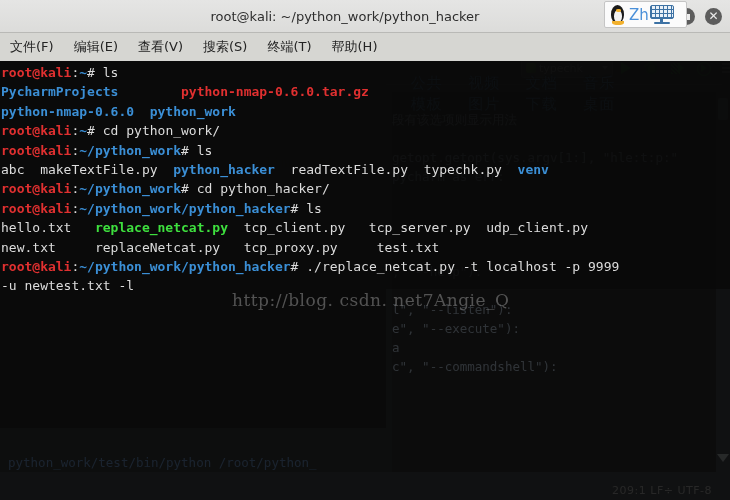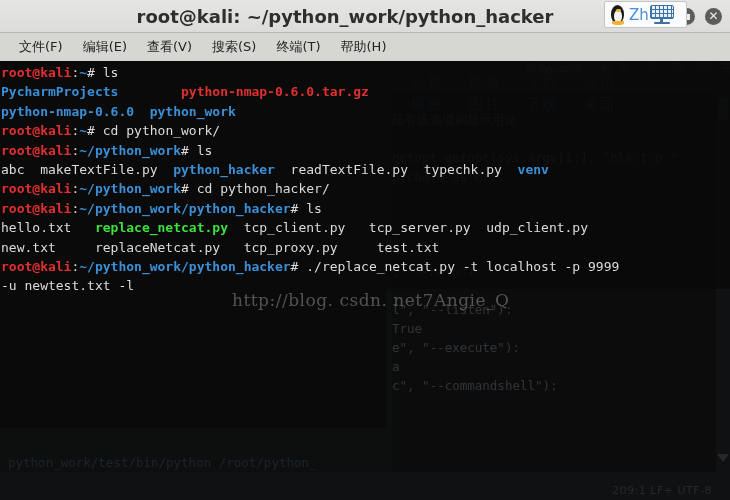--- a/index.html
+++ b/index.html
@@ -206,21 +206,21 @@
     pointer-events: none;
   }
   .titlebar {
     position: absolute; left: 0; top: 0; right: 0; height: 33px;
     background: linear-gradient(#e5e5e4, #dcdcda);
     border-bottom: 1px solid #b9b9b6;
     display: flex; align-items: center; justify-content: center;
     pointer-events: auto;
   }
   .title-text {
-    font-size: 18px; color: #2e2e2e; font-weight: 700;
+    font-size: 13px; color: #2e2e2e; font-weight: 400;
     font-family: "DejaVu Sans", "Liberation Sans", sans-serif;
     padding-right: 40px;
   }
   .win-btns {
     position: absolute; right: 8px; top: 0; height: 33px;
     display: flex; align-items: center; gap: 10px;
   }
   .wb {
     width: 17px; height: 17px; border-radius: 50%;
     background: #5c5c5c;
@@ -289,21 +289,21 @@
   }
   .kbd-base {
     position: absolute; left: 4px; top: 16.5px; width: 16px; height: 2px;
     background: #3d72a4; border-radius: 1px;
   }
 
   .menubar {
     position: absolute; left: 0; top: 33px; right: 0; height: 28px;
     background: #d6d6d2;
     display: flex; align-items: center;
-    padding-left: 16px; gap: 14px;
+    padding-left: 7px; gap: 14px;
     pointer-events: auto;
   }
   .menubar span {
     font-size: 13px; color: #242424;
     font-family: "DejaVu Sans", "Liberation Sans", sans-serif;
     padding: 2px 3px;
   }
 
   
   .term-body {
@@ -386,21 +386,21 @@
       <span>公共</span>
       <span>视频</span>
       <span>文档</span>
       <span>音乐</span>
       <span>模板</span>
       <span>图片</span>
       <span>下载</span>
       <span>桌面</span>
     </div>
 
-    <div class="code-area"><div>段有该选项则显示用法</div><div>&nbsp;</div><div>getopt.getopt(sys.argv[1:], "hle:t:p:"</div><div>pycharm as err:</div><div>&nbsp;</div><div>&nbsp;</div><div>&nbsp;</div><div>&nbsp;</div><div>, "--help"):</div><div>&nbsp;</div><div>l", "--listen"):</div><div>True</div><div>e", "--execute"):</div><div>a</div><div>c", "--commandshell"):</div></div>
+    <div class="code-area"><div>段有该选项则显示用法</div><div>&nbsp;</div><div>getopt.getopt(sys.argv[1:], "hle:t:p:"</div><div>pycharm as err:</div><div>&nbsp;</div><div>&nbsp;</div><div>&nbsp;</div><div>&nbsp;</div><div>, "--help"):</div><div>&nbsp;</div><div>l", "--listen"):</div><div>e", "--execute"):</div><div>a</div><div>c", "--commandshell"):</div></div>
 
     <div class="bg-term"><div><span class="t-red">.1-1510857349_amd64.deb   wingide6_6.0.8-2</span></div><div>b</div><div>ter/</div><div><span class="t-grn">installer.run</span></div><div><span class="t-blue">:~/下载# cd pycharm-2017.3/</span></div><div><span class="t-blue">:~/下载/pycharm-2017.3# ./pycharm.sh</span></div><div>ycharm.sh: 没有那个文件或目录</div><div><span class="t-blue">:~/下载/pycharm-2017.3# cd bin</span></div><div><span class="t-blue">:~/下载/pycharm-2017.3/bin# ./pycharm.sh</span></div><div class="t-grn" style="position: absolute; left: 220px; top: 38px;">xampp-linux-x64-</div></div>
   </div>
 
   <div class="bg-dim"></div>
 
   <div class="term-window">
 
     <div class="term-body-wide"></div>
     <div class="term-body"></div>

